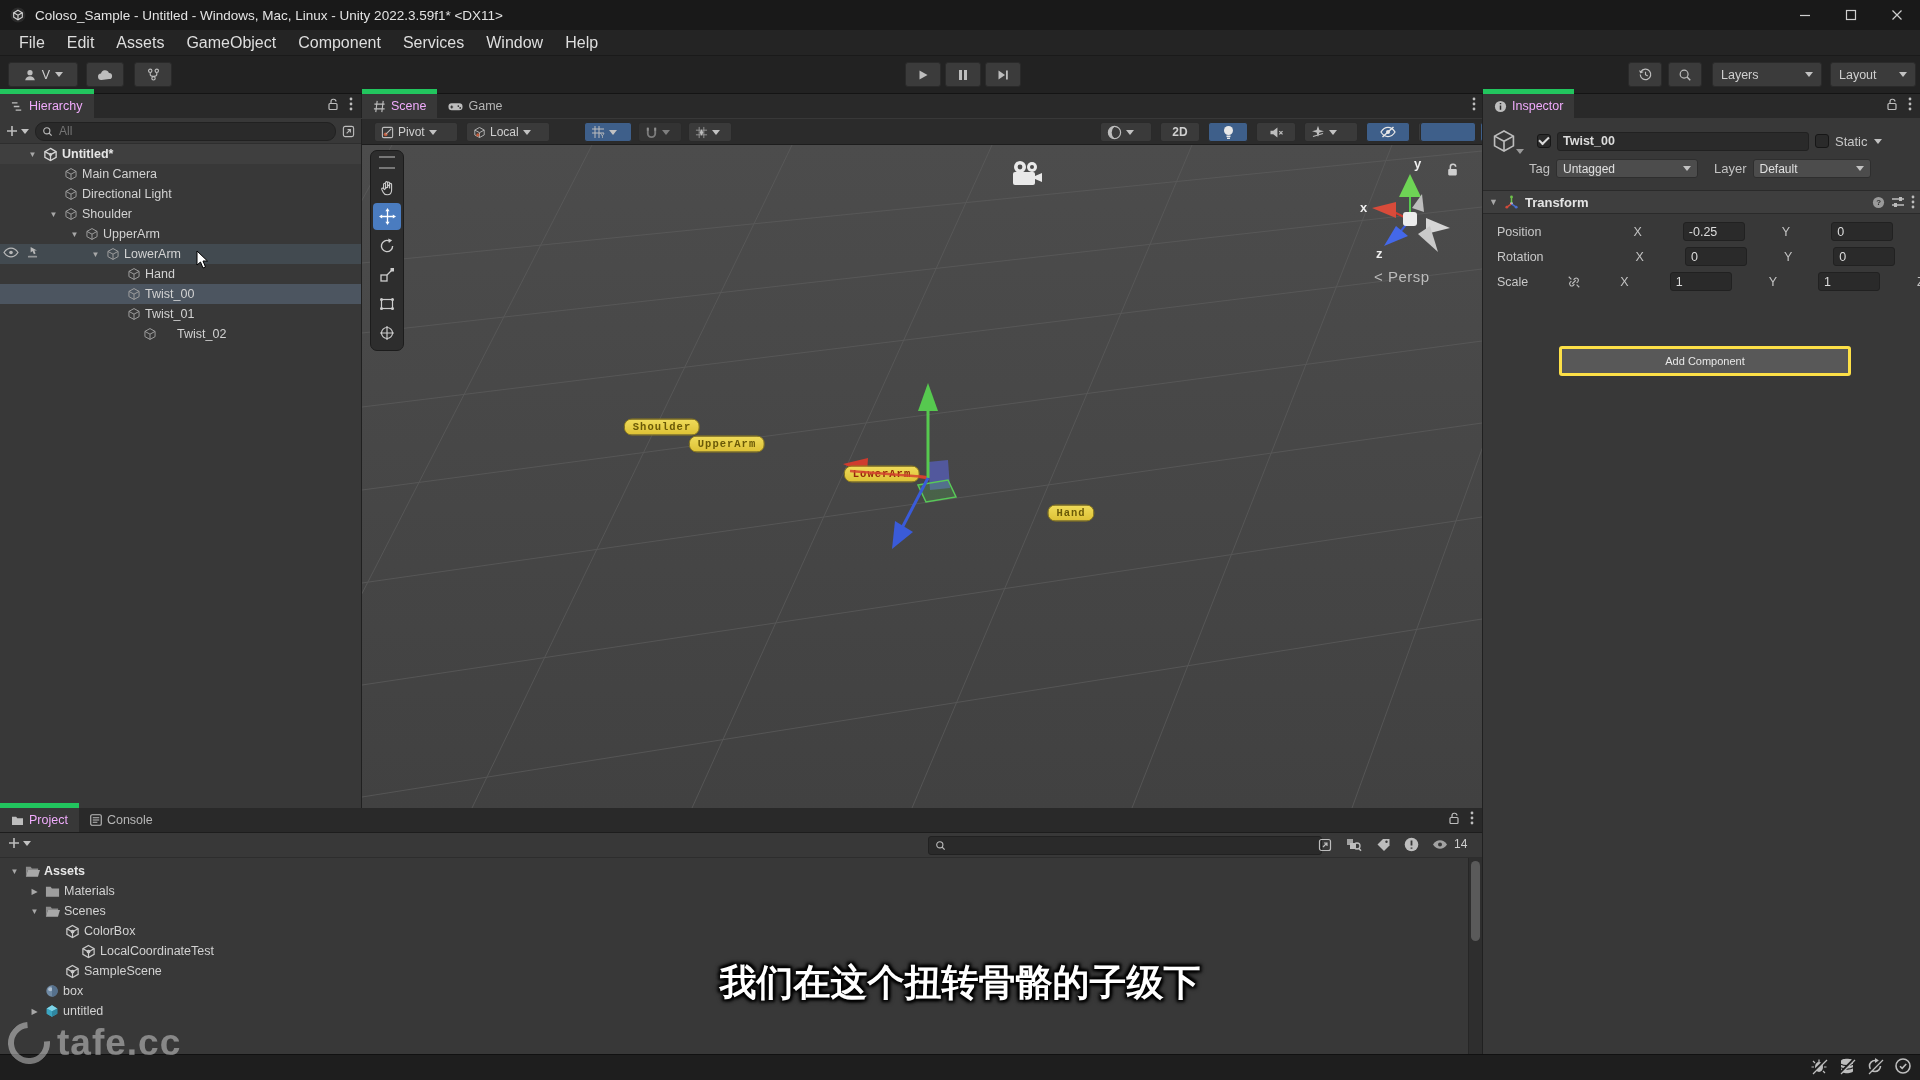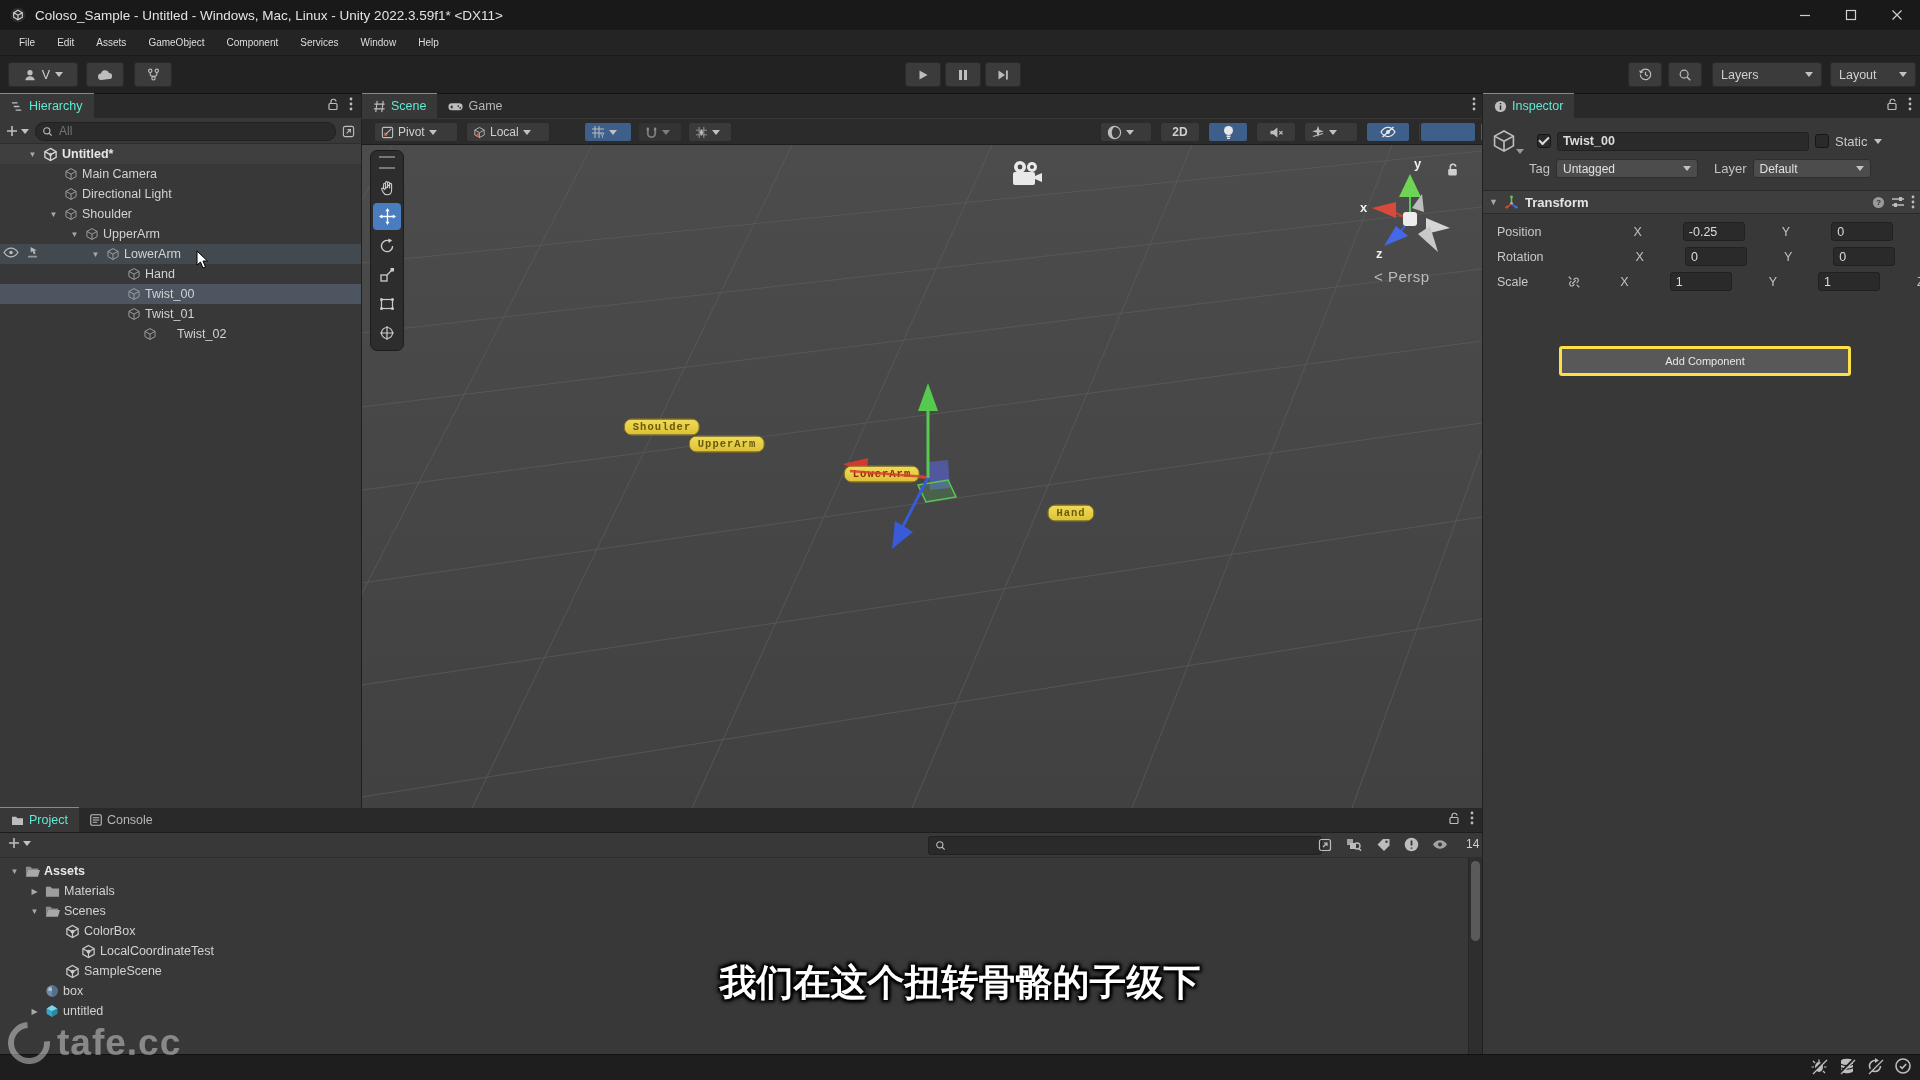--- a/index.html
+++ b/index.html
@@ -12,32 +12,32 @@
 
   
   .titlebar{left:0;top:0;width:1920px;height:30px;background:#191919;display:flex;align-items:center;
             padding-left:10px;box-sizing:border-box;color:#e3e3e3;font-size:13.5px;gap:9px;}
   .win-controls{position:absolute;right:0;top:0;height:30px;display:flex;}
   .win-btn{width:46px;height:30px;display:flex;align-items:center;justify-content:center;color:#cfcfcf;}
 
   
   .menubar{left:0;top:30px;width:1920px;height:26px;background:#242424;display:flex;align-items:center;
            padding-left:8px;box-sizing:border-box;border-bottom:1px solid #1a1a1a;}
-  .menu-item{padding:3px 11px;color:#dedede;font-size:10px;}
+  .menu-item{padding:3px 11px;color:#dedede;font-size:16px;}
 
   
   .toolbar{left:0;top:56px;width:1920px;height:38px;background:#222222;border-bottom:1px solid #141414;box-sizing:border-box;}
   .tb-btn{position:absolute;top:6px;height:25px;background:#3b3b3b;border:1px solid #2a2a2a;border-radius:3px;
           display:flex;align-items:center;justify-content:center;gap:5px;color:#cfcfcf;font-size:12.5px;box-sizing:border-box;}
   .caret{width:0;height:0;border-left:4px solid transparent;border-right:4px solid transparent;border-top:5px solid #c2c2c2;flex:none;}
 
   
   .tabbar{position:absolute;height:24px;background:#292929;display:flex;align-items:flex-end;box-sizing:border-box;}
   .tab{height:24px;display:inline-flex;align-items:center;gap:5px;padding:0 11px;font-size:12.5px;color:#b5b5b5;background:#292929;}
-  .tab.active{background:#383838;color:#5eead4;border-top:1px solid #22c55e;}
+  .tab.active{background:#383838;color:#f0abfc;border-top:5px solid #22c55e;}
   .panel-corner{position:absolute;top:3px;display:flex;gap:10px;align-items:center;color:#bdbdbd;}
 
   
   .hierarchy-body{left:0;top:119px;width:362px;height:689px;background:#383838;border-right:1px solid #202020;box-sizing:border-box;}
   .search-row{display:flex;align-items:center;height:24px;border-bottom:1px solid #2e2e2e;padding:0 6px;gap:6px;}
   .search-box{flex:1;display:flex;align-items:center;gap:4px;height:17px;background:#2a2a2a;border:1px solid #212121;
               border-radius:9px;padding:0 6px;}
   .search-box input{background:transparent;border:none;outline:none;color:#cfcfcf;font-size:12px;width:100%;}
   .tree{position:relative;}
   .trow{position:relative;height:20px;display:flex;align-items:center;gap:4px;font-size:12.5px;color:#d2d2d2;}
@@ -899,21 +899,21 @@
             <path d="M1.5 6.5 7 1h6.5v6.5L8 13z" fill="currentColor"></path>
             <circle cx="10.5" cy="3.8" r="1.2" fill="#383838"></circle>
           </svg>
         </span>
       <span class="abs icon" style="left:1404px;top:4px;">
           <svg width="15" height="15" viewBox="0 0 15 15">
             <circle cx="7.5" cy="7.5" r="6.8" fill="currentColor"></circle>
             <path d="M7.5 3.4v5M7.5 10.4v1.4" stroke="#383838" stroke-width="1.8"></path>
           </svg>
         </span>
-      <span class="abs" style="left:1432px;top:4px;display:flex;align-items:center;gap:18px;">
+      <span class="abs" style="left:1432px;top:4px;display:flex;align-items:center;gap:6px;">
         <span class="icon">
             <svg width="16" height="11" viewBox="0 0 16 11">
               <path d="M1 5.5C3 2.5 5.4 1.2 8 1.2s5 1.3 7 4.3c-2 3-4.4 4.3-7 4.3S3 8.5 1 5.5z" fill="currentColor" opacity=".8"></path>
               <circle cx="8" cy="5.5" r="2" fill="#383838"></circle>
             </svg>
           </span>
         <span style="font-size:12px;color:#cfcfcf;">14</span>
       </span>
     </div>
     <div class="tree" id="project-tree" style="position:absolute;left:0;top:28px;width:1460px;">

